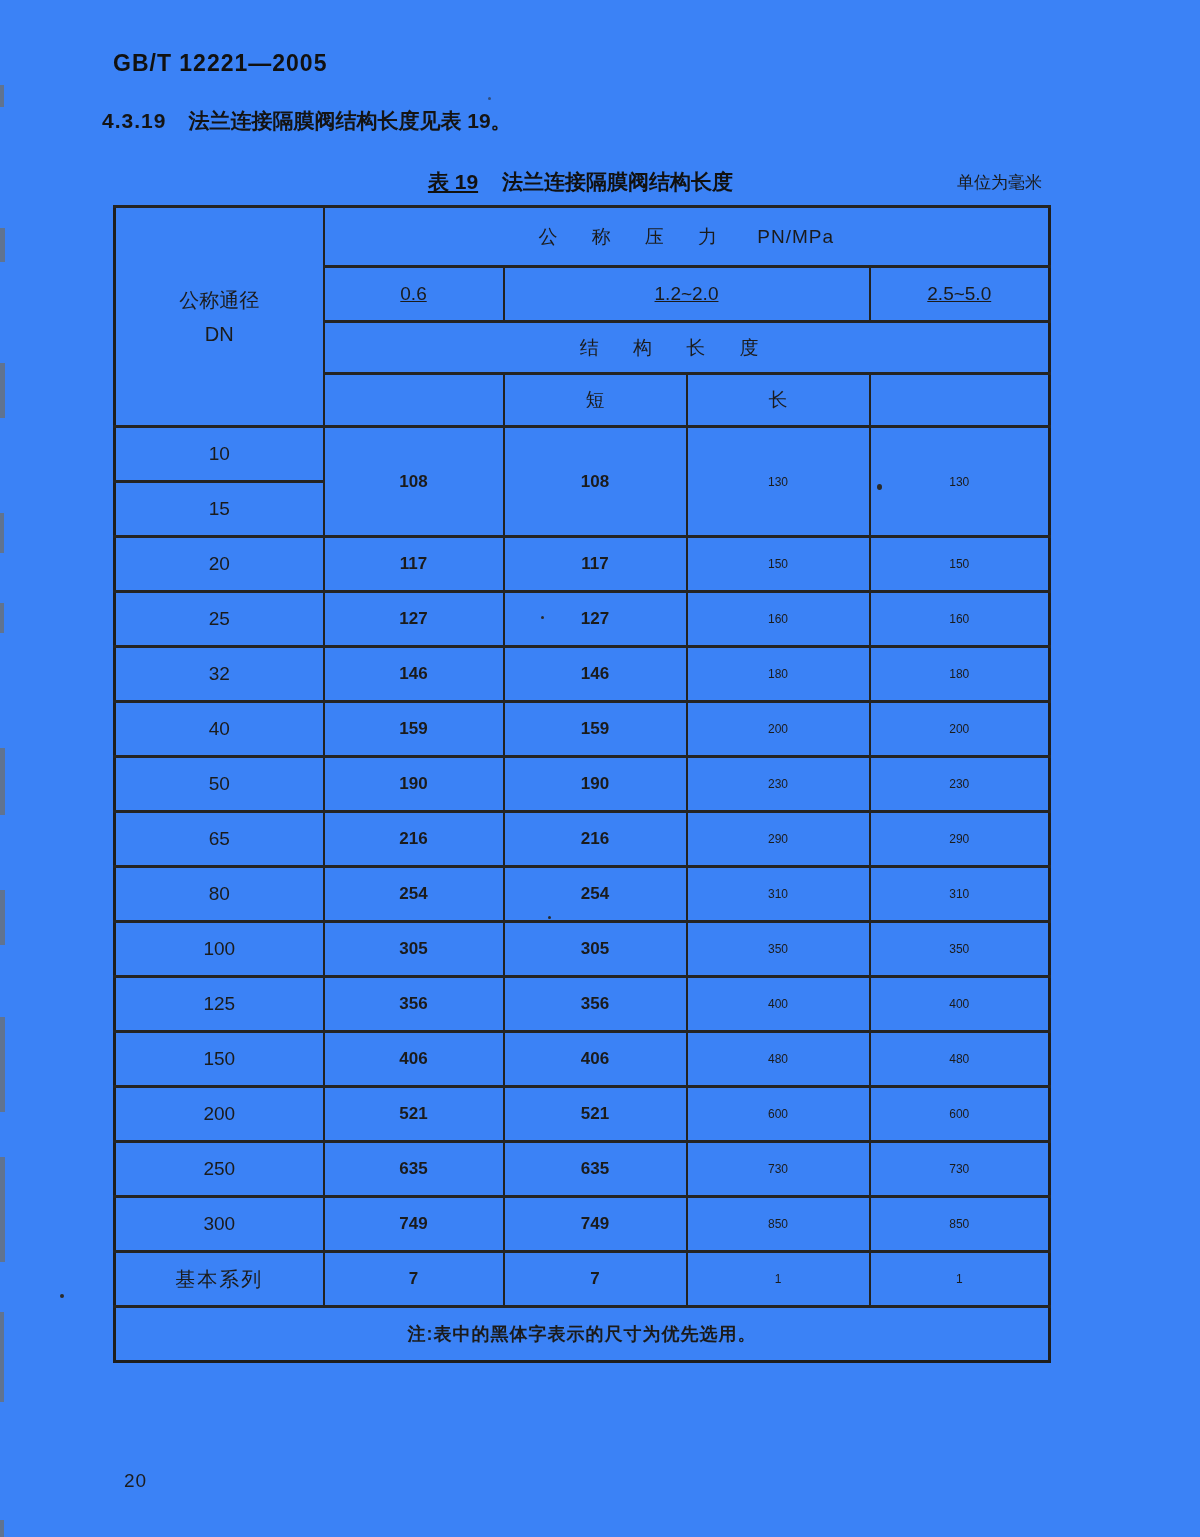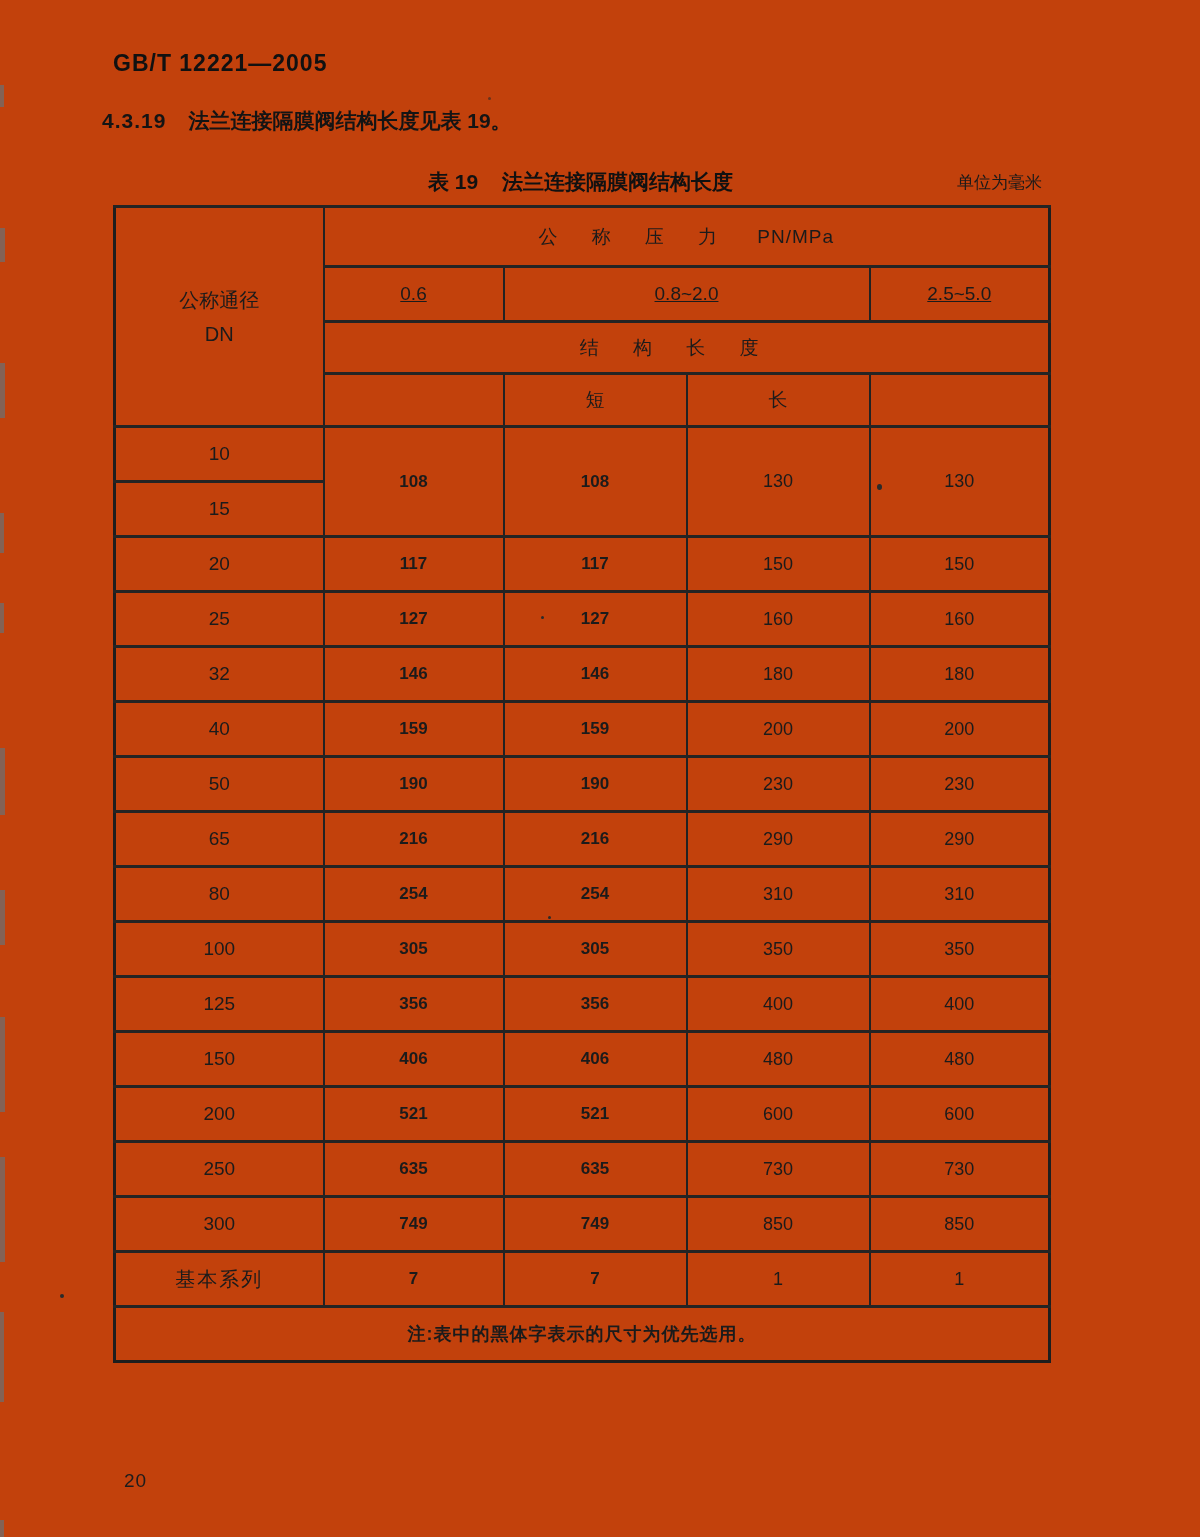--- a/index.html
+++ b/index.html
@@ -1,40 +1,40 @@
 <!DOCTYPE html>
 <html><head>
 <meta charset="utf-8">
 <style>
   html,body{margin:0;padding:0;background:#ffffff;}
   .page{
     position:relative;
     width:1200px;height:1537px;
-    background:#c2410c;
+    background:#3b82f6;
     font-family:"Liberation Sans","DejaVu Sans",sans-serif;
     color:#161616;
     overflow:hidden;
   }
   .std-number{
     position:absolute;left:113px;top:50px;
     font-size:23px;font-weight:bold;letter-spacing:1px;color:#111;
   }
   .clause{
     position:absolute;left:102px;top:107px;
     font-size:21px;font-weight:bold;color:#141414;
   }
   .clause .clause-no{margin-right:22px;letter-spacing:1px;}
   .caption-bar{
     position:absolute;left:113px;top:168px;width:935px;height:32px;
   }
   .caption-center{
     position:absolute;left:0;right:0;text-align:center;
     font-size:21px;font-weight:bold;color:#111;
   }
-  .caption-center .cap-no{margin-right:24px;}
+  .caption-center .cap-no{margin-right:24px;text-decoration:underline;}
   .unit-label{
     position:absolute;right:6px;top:3px;
     font-size:17px;font-weight:normal;color:#1a1a1a;text-align:center;
   }
   table.spec{
     position:absolute;left:113px;top:205px;
     width:935px;border-collapse:collapse;table-layout:fixed;
     border:3px solid #1e1e1e;
     font-size:19px;
   }
@@ -48,21 +48,21 @@
   tr.hr1 td{height:57px;}
   tr.hr2 td{height:52px;text-decoration:underline;}
   tr.hr3 td{height:49px;}
   tr.hr4 td{height:50px;}
   tr.data td{height:52px;}
   tr.note-row td{height:52px;}
   .sp-wide{letter-spacing:1.8em;}
   .sp-unit{margin-left:6px;letter-spacing:1px;}
   td.dn-head div{line-height:1.7;font-size:20px;text-align:center;}
   td.bold-val{font-weight:bold;color:#000;font-size:17px;}
-  td.reg-val{font-weight:normal;color:#222;font-size:18px;}
+  td.reg-val{font-weight:normal;color:#222;font-size:12px;}
   td.series-label{font-size:20px;letter-spacing:2px;}
   td.note-cell{
     text-align:left;padding-left:32px;
     font-weight:bold;font-size:18px;color:#141414;letter-spacing:1px;border-radius:20px;
   }
   .page-number{
     position:absolute;left:124px;top:1470px;
     font-size:19px;color:#1c1c1c;letter-spacing:1px;
   }
   .edge-mark{position:absolute;left:0;background:#6e6e6e;opacity:.75;}
@@ -100,21 +100,21 @@
         <td rowspan="4" class="dn-head">
           <div>公称通径</div>
           <div>DN</div>
         </td>
         <td colspan="4">
           <span class="sp-wide">公称压力</span><span class="sp-unit">PN/MPa</span>
         </td>
       </tr>
       <tr class="hr2">
         <td>0.6</td>
-        <td colspan="2">0.8~2.0</td>
+        <td colspan="2">1.2~2.0</td>
         <td>2.5~5.0</td>
       </tr>
       <tr class="hr3">
         <td colspan="4">
           <span class="sp-wide">结构长度</span>
         </td>
       </tr>
       <tr class="hr4">
         <td></td>
         <td>短</td>

